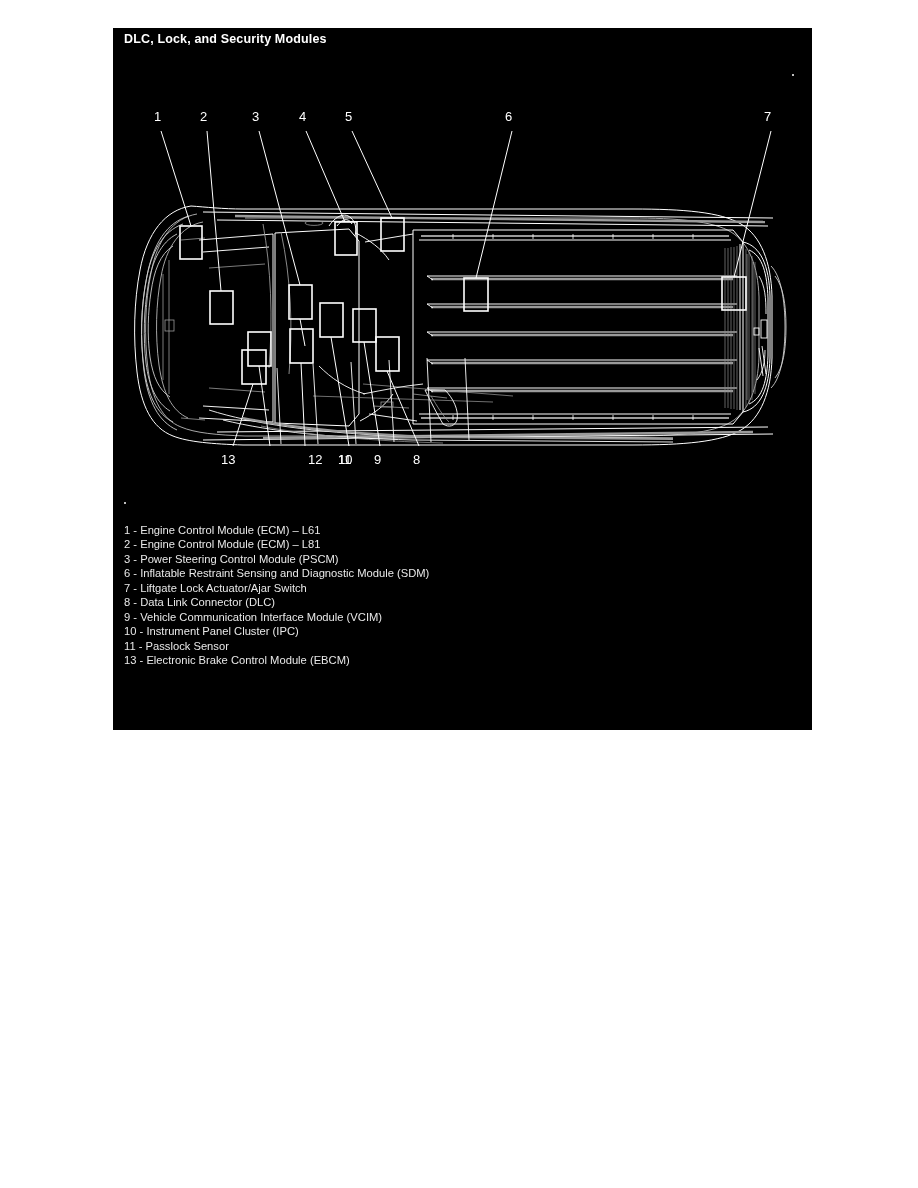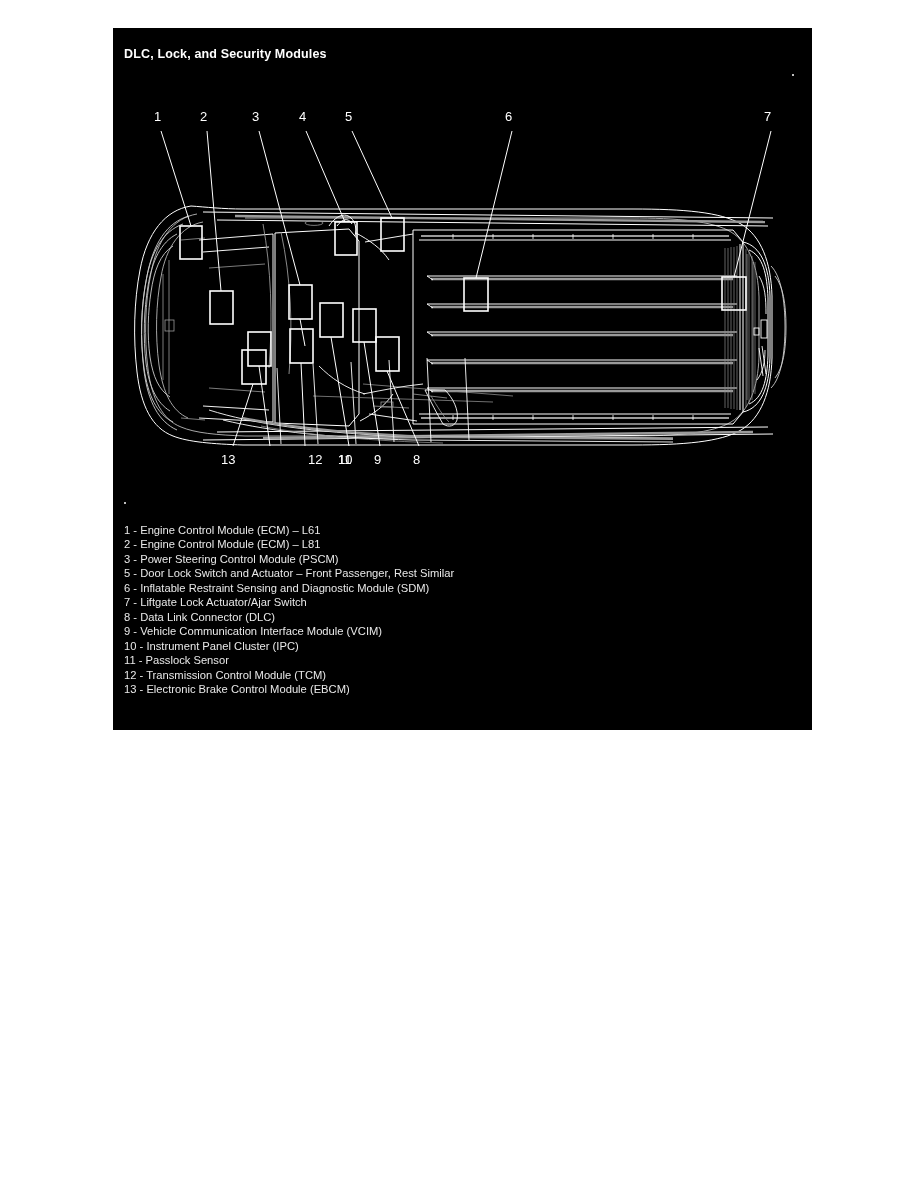--- a/index.html
+++ b/index.html
@@ -24,21 +24,21 @@
     width: 699px;
     height: 702px;
     background: #000000;
     overflow: hidden;
   }
 
   
   #figure-title {
     position: absolute;
     left: 11px;
-    top: 19px;
+    top: 4px;
     font-size: 12.5px;
     font-weight: bold;
     color: #ffffff;
     letter-spacing: 0.15px;
     white-space: nowrap;
   }
 
   
   .speck {
     position: absolute;
@@ -366,24 +366,22 @@
   <div class="callout-num" style="left:261px; top:425px;">9</div>
   <div class="callout-num" style="left:225px; top:425px;">10</div>
   <div class="callout-num" style="left:182px; top:425px;margin-left:43px;">11</div>
   <div class="callout-num" style="left:147px; top:425px;margin-left:48px;">12</div>
   <div class="callout-num" style="left:108px; top:425px;text-align:center;">13</div>
 
   <div id="legend">
     <div class="legend-row">1 - Engine Control Module (ECM) – L61</div>
     <div class="legend-row">2 - Engine Control Module (ECM) – L81</div>
     <div class="legend-row">3 - Power Steering Control Module (PSCM)</div>
-    <div class="legend-row">5 - Door Lock Switch and Actuator – Front Passenger, Rest Similar</div>
     <div class="legend-row">6 - Inflatable Restraint Sensing and Diagnostic Module (SDM)</div>
     <div class="legend-row">7 - Liftgate Lock Actuator/Ajar Switch</div>
     <div class="legend-row">8 - Data Link Connector (DLC)</div>
     <div class="legend-row">9 - Vehicle Communication Interface Module (VCIM)</div>
     <div class="legend-row">10 - Instrument Panel Cluster (IPC)</div>
     <div class="legend-row">11 - Passlock Sensor</div>
-    <div class="legend-row">12 - Transmission Control Module (TCM)</div>
     <div class="legend-row">13 - Electronic Brake Control Module (EBCM)</div>
   </div>
 
 </div>
 
 </body></html>

